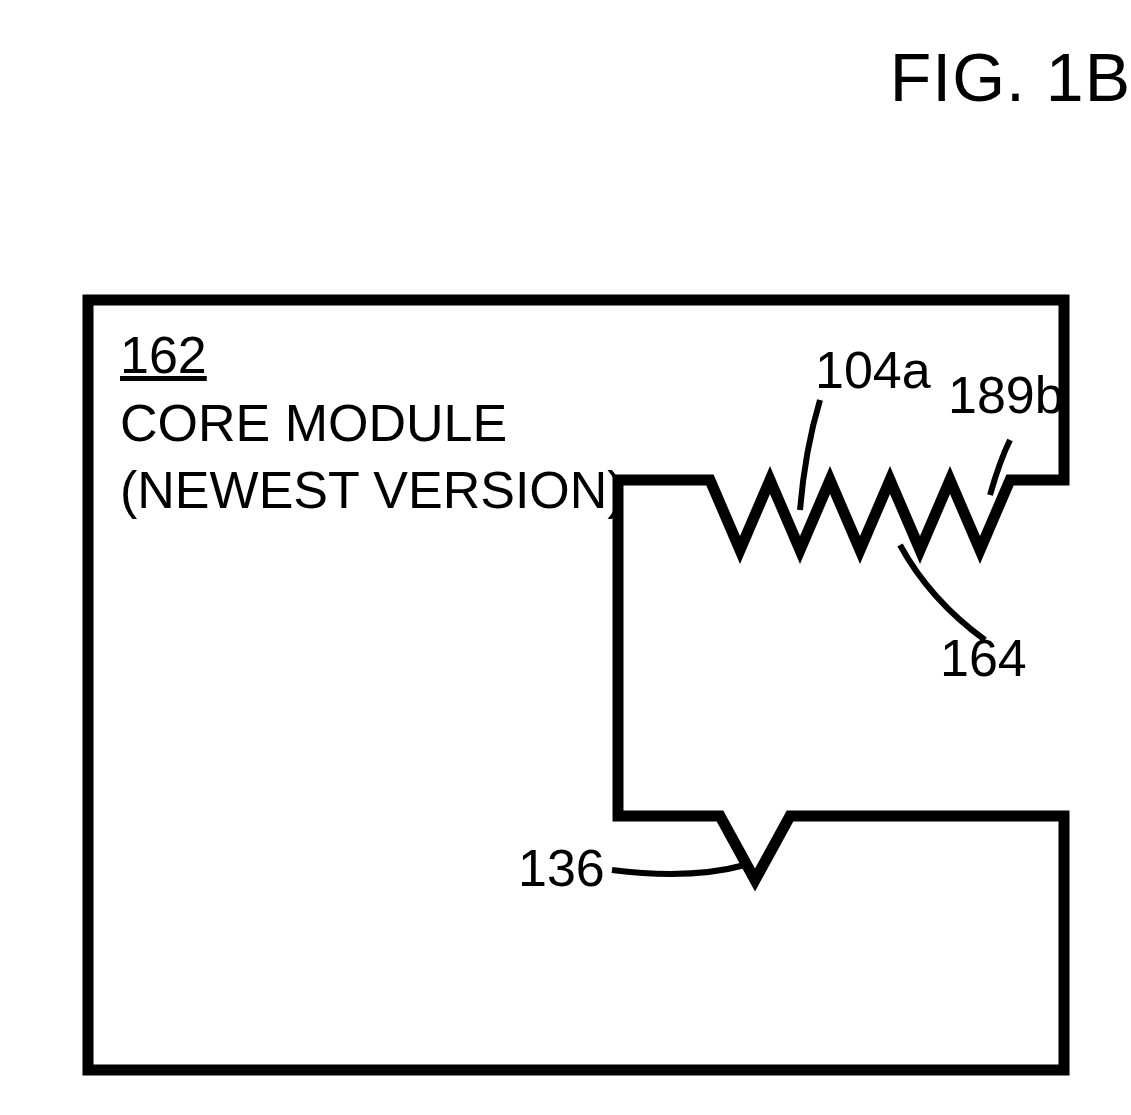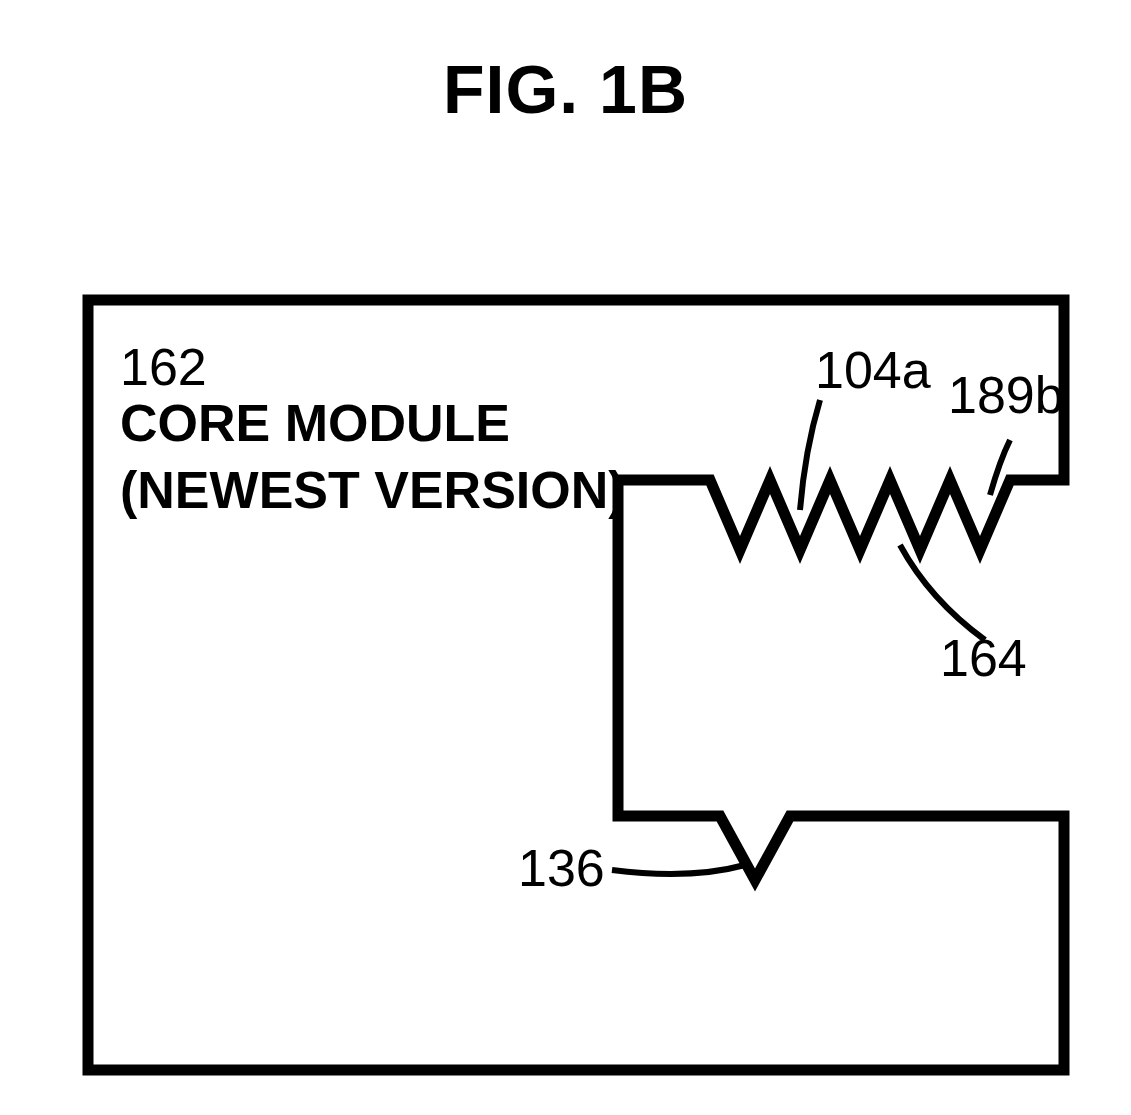--- a/index.html
+++ b/index.html
@@ -1,21 +1,21 @@
 <!DOCTYPE html>
 <html><head>
 <meta charset="utf-8">
 <style>
   html,body{margin:0;padding:0;background:#fff;}
   body{width:1131px;height:1115px;position:relative;font-family:Arial,Helvetica,sans-serif;}
-  .title{position:absolute;left:0;right:0;top:50px;text-align:center;font-weight:700;font-size:68px;letter-spacing:1px;}
+  .title{position:absolute;left:0;right:0;top:38px;text-align:right;font-weight:400;font-size:68px;letter-spacing:1px;}
   .svgwrap{position:absolute;left:0;top:0;}
-  .lbl{position:absolute;font-size:52px;font-weight:700;color:#000;}
+  .lbl{position:absolute;font-size:52px;font-weight:400;color:#000;}
   .refnum{position:absolute;font-size:52px;color:#000;}
-  .underline{margin-top:12px;}
+  .underline{text-decoration:underline;}
 </style>
 </head>
 <body>
 
 <div class="title">FIG. 1B</div>
 
 <svg class="svgwrap" width="1131" height="1115" viewBox="0 0 1131 1115">
 
   <path d="M 88 300
            L 1064 300

